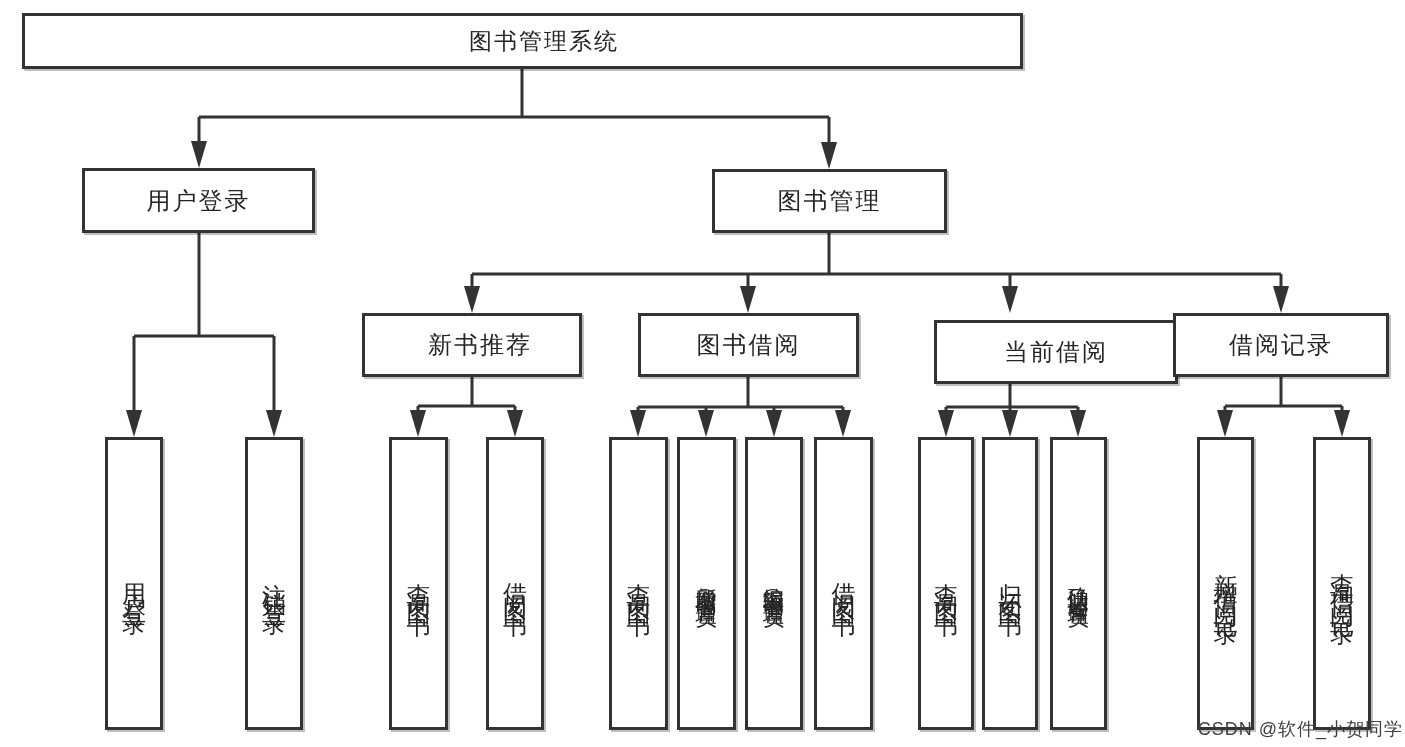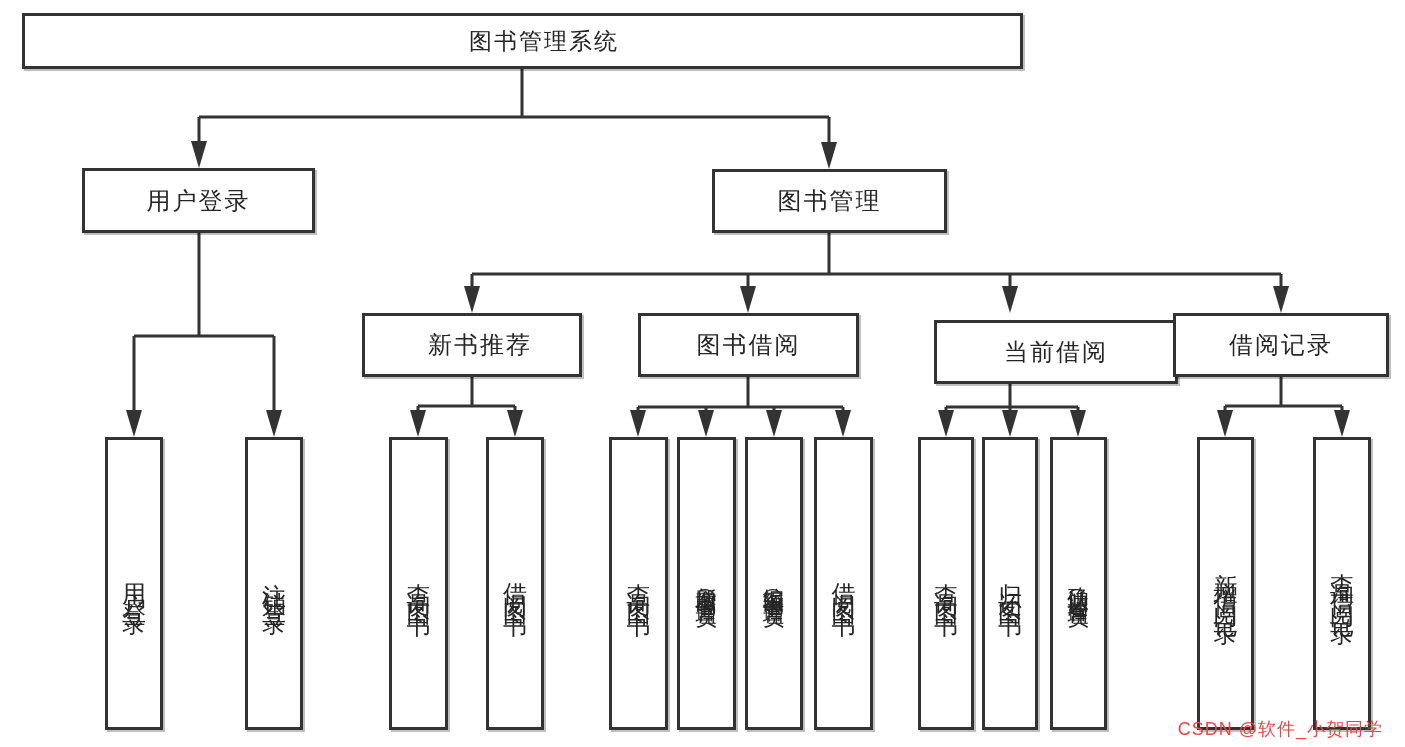--- a/index.html
+++ b/index.html
@@ -49,24 +49,24 @@
     letter-spacing: 10px;
     color: #252525;
     line-height: 1;
   }
   .node.v.tight span {
     font-size: 21px;
     letter-spacing: 3px;
   }
   #watermark {
     position: absolute;
-    right: 22px;
+    right: 2px;
     bottom: 6px;
     font-size: 18px;
-    color: #ef4444;
+    color: #404040;
     letter-spacing: 1px;
     white-space: nowrap;
   }
 </style>
 </head>
 <body>
 
 <div id="canvas">
 
   <svg id="connectors" viewBox="0 0 1405 747" xmlns="http://www.w3.org/2000/svg">

